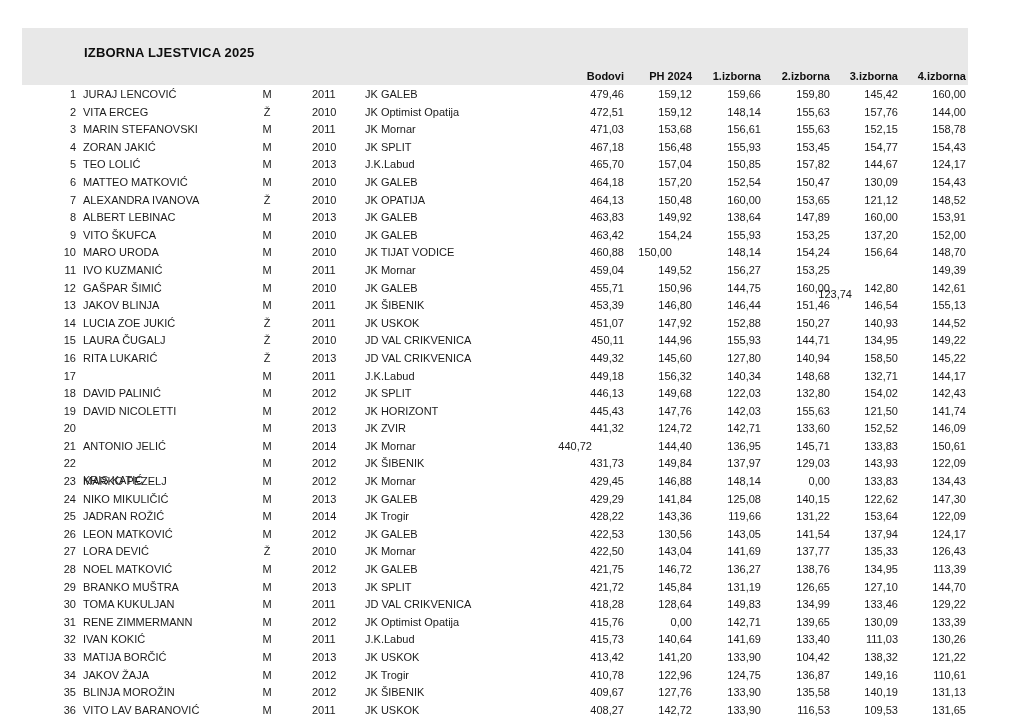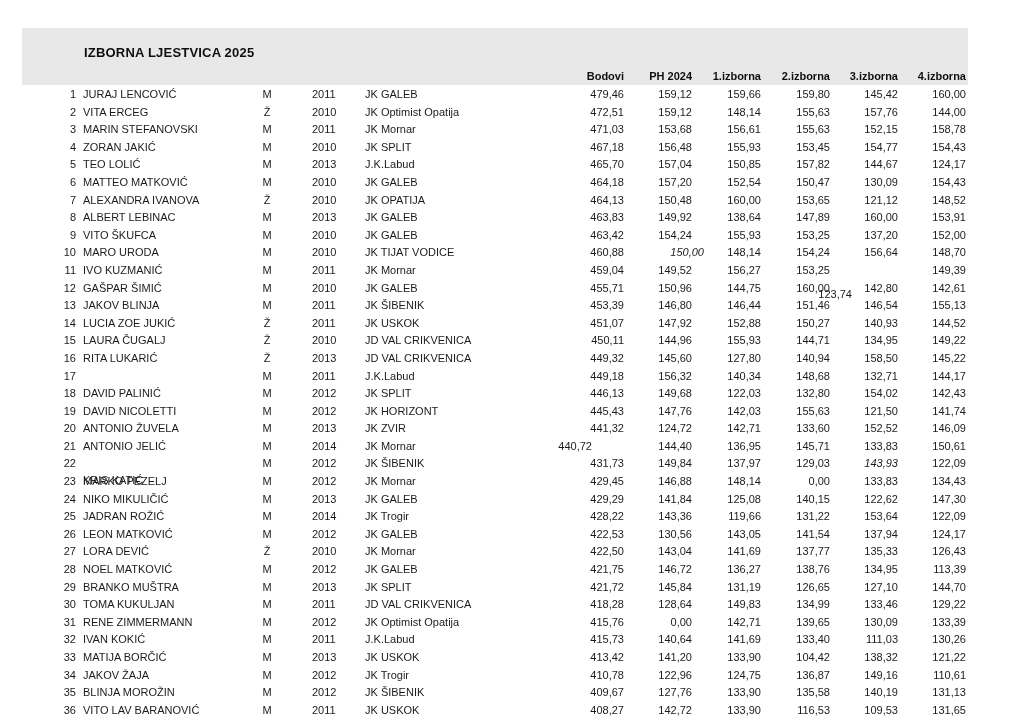--- a/index.html
+++ b/index.html
@@ -180,21 +180,21 @@
         <span class="cell a-r" style="left: 834px; width: 64px;">137,20</span>
         <span class="cell a-r" style="left: 902px; width: 64px;">152,00</span>
       </div>
       <div class="row">
         <span class="cell a-r" style="left: 36px; width: 40px;">10</span>
         <span class="cell a-l" style="left: 83px; width: 168px;">MARO URODA</span>
         <span class="cell a-c" style="left: 252px; width: 30px;">M</span>
         <span class="cell a-l" style="left: 312px; width: 36px;">2010</span>
         <span class="cell a-l" style="left: 365px; width: 192px;">JK TIJAT VODICE</span>
         <span class="cell a-r" style="left: 560px; width: 64px;">460,88</span>
-        <span class="cell a-r" style="left: 640px; width: 64px; font-style: italic;">150,00</span>
+        <span class="cell a-r" style="left: 608px; width: 64px;">150,00</span>
         <span class="cell a-r" style="left: 697px; width: 64px;">148,14</span>
         <span class="cell a-r" style="left: 766px; width: 64px;">154,24</span>
         <span class="cell a-r" style="left: 834px; width: 64px;">156,64</span>
         <span class="cell a-r" style="left: 902px; width: 64px;">148,70</span>
       </div>
       <div class="row">
         <span class="cell a-r" style="left: 36px; width: 40px;">11</span>
         <span class="cell a-l" style="left: 83px; width: 168px;">IVO KUZMANIĆ</span>
         <span class="cell a-c" style="left: 252px; width: 30px;">M</span>
         <span class="cell a-l" style="left: 312px; width: 36px;">2011</span>
@@ -304,21 +304,20 @@
         <span class="cell a-l" style="left: 365px; width: 192px;">JK HORIZONT</span>
         <span class="cell a-r" style="left: 560px; width: 64px;">445,43</span>
         <span class="cell a-r" style="left: 628px; width: 64px;">147,76</span>
         <span class="cell a-r" style="left: 697px; width: 64px;">142,03</span>
         <span class="cell a-r" style="left: 766px; width: 64px;">155,63</span>
         <span class="cell a-r" style="left: 834px; width: 64px;">121,50</span>
         <span class="cell a-r" style="left: 902px; width: 64px;">141,74</span>
       </div>
       <div class="row">
         <span class="cell a-r" style="left: 36px; width: 40px;">20</span>
-        <span class="cell a-l" style="left: 83px; width: 168px;">ANTONIO ŽUVELA</span>
         <span class="cell a-c" style="left: 252px; width: 30px;">M</span>
         <span class="cell a-l" style="left: 312px; width: 36px;">2013</span>
         <span class="cell a-l" style="left: 365px; width: 192px;">JK ZVIR</span>
         <span class="cell a-r" style="left: 560px; width: 64px;">441,32</span>
         <span class="cell a-r" style="left: 628px; width: 64px;">124,72</span>
         <span class="cell a-r" style="left: 697px; width: 64px;">142,71</span>
         <span class="cell a-r" style="left: 766px; width: 64px;">133,60</span>
         <span class="cell a-r" style="left: 834px; width: 64px;">152,52</span>
         <span class="cell a-r" style="left: 902px; width: 64px;">146,09</span>
       </div>
@@ -338,21 +337,21 @@
       <div class="row">
         <span class="cell a-r" style="left: 36px; width: 40px;">22</span>
         <span class="cell a-l" style="left: 83px; width: 168px; margin-top: 17px;">KRIS KATIĆ</span>
         <span class="cell a-c" style="left: 252px; width: 30px;">M</span>
         <span class="cell a-l" style="left: 312px; width: 36px;">2012</span>
         <span class="cell a-l" style="left: 365px; width: 192px;">JK ŠIBENIK</span>
         <span class="cell a-r" style="left: 560px; width: 64px;">431,73</span>
         <span class="cell a-r" style="left: 628px; width: 64px;">149,84</span>
         <span class="cell a-r" style="left: 697px; width: 64px;">137,97</span>
         <span class="cell a-r" style="left: 766px; width: 64px;">129,03</span>
-        <span class="cell a-r" style="left: 834px; width: 64px; font-style: italic;">143,93</span>
+        <span class="cell a-r" style="left: 834px; width: 64px;">143,93</span>
         <span class="cell a-r" style="left: 902px; width: 64px;">122,09</span>
       </div>
       <div class="row">
         <span class="cell a-r" style="left: 36px; width: 40px;">23</span>
         <span class="cell a-l" style="left: 83px; width: 168px;">MARKO PEZELJ</span>
         <span class="cell a-c" style="left: 252px; width: 30px;">M</span>
         <span class="cell a-l" style="left: 312px; width: 36px;">2012</span>
         <span class="cell a-l" style="left: 365px; width: 192px;">JK Mornar</span>
         <span class="cell a-r" style="left: 560px; width: 64px;">429,45</span>
         <span class="cell a-r" style="left: 628px; width: 64px;">146,88</span>

